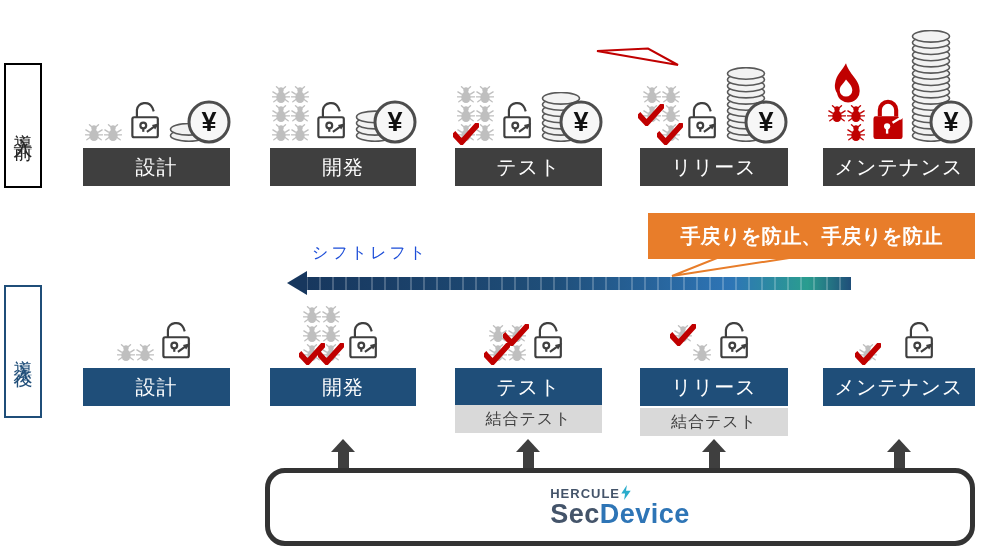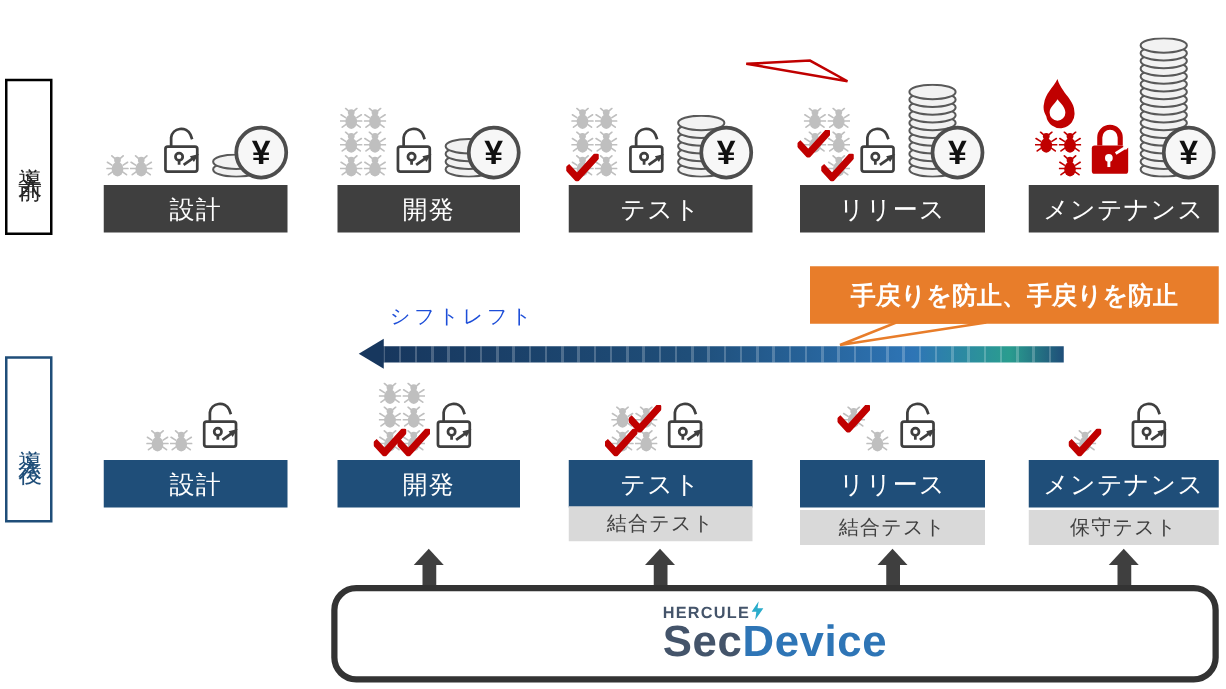--- a/index.html
+++ b/index.html
@@ -43,21 +43,21 @@
   .yen-badge{position:absolute;right:-22px;bottom:-2px;}
   .up-shaft{position:absolute;width:11px;height:17px;background:#3F3F3F;}
   .up-head{position:absolute;width:0;height:0;border-left:12px solid transparent;
            border-right:12px solid transparent;border-bottom:13px solid #3F3F3F;}
   .secdevice-box{position:absolute;left:265px;top:468px;width:710px;height:78px;background:#fff;
                  border:5px solid #333;border-radius:20px;box-sizing:border-box;display:flex;
                  align-items:center;justify-content:center;}
   .logo{display:flex;flex-direction:column;align-items:flex-start;}
   .logo-top{font-size:13px;font-weight:bold;color:#44546A;letter-spacing:1px;display:flex;
             align-items:flex-end;line-height:1;}
-  .logo-name{font-size:35px;font-weight:bold;line-height:1.05;letter-spacing:0.5px;}
+  .logo-name{font-size:27px;font-weight:bold;line-height:1.05;letter-spacing:0.5px;}
   .logo-sec{color:#44546A;}
   .logo-device{color:#2E75B6;}
 </style>
 </head>
 <body>
 
 <div id="canvas">
 
   <svg width="0" height="0" style="position:absolute" aria-hidden="true">
     <defs>
@@ -527,23 +527,20 @@
               </svg>
             </div>
           </div>
           <svg width="40" height="44" viewBox="0 0 44 46">
             <use href="#sym-lock-open"></use>
           </svg>
         </div>
         <div class="stage-box after" style="top: 73px;">
           <span>メンテナンス</span>
         </div>
-        <div class="sub-box" style="top: 113px;">
-          <span>保守テスト</span>
-        </div>
       </div>
     </div>
 
   <div id="up-arrows">
       <div class="up-shaft" style="left: 337.5px; top: 451px;"></div>
       <div class="up-head" style="left: 331px; top: 439px;"></div>
       <div class="up-shaft" style="left: 522.5px; top: 451px;"></div>
       <div class="up-head" style="left: 516px; top: 439px;"></div>
       <div class="up-shaft" style="left: 708.5px; top: 451px;"></div>
       <div class="up-head" style="left: 702px; top: 439px;"></div>

